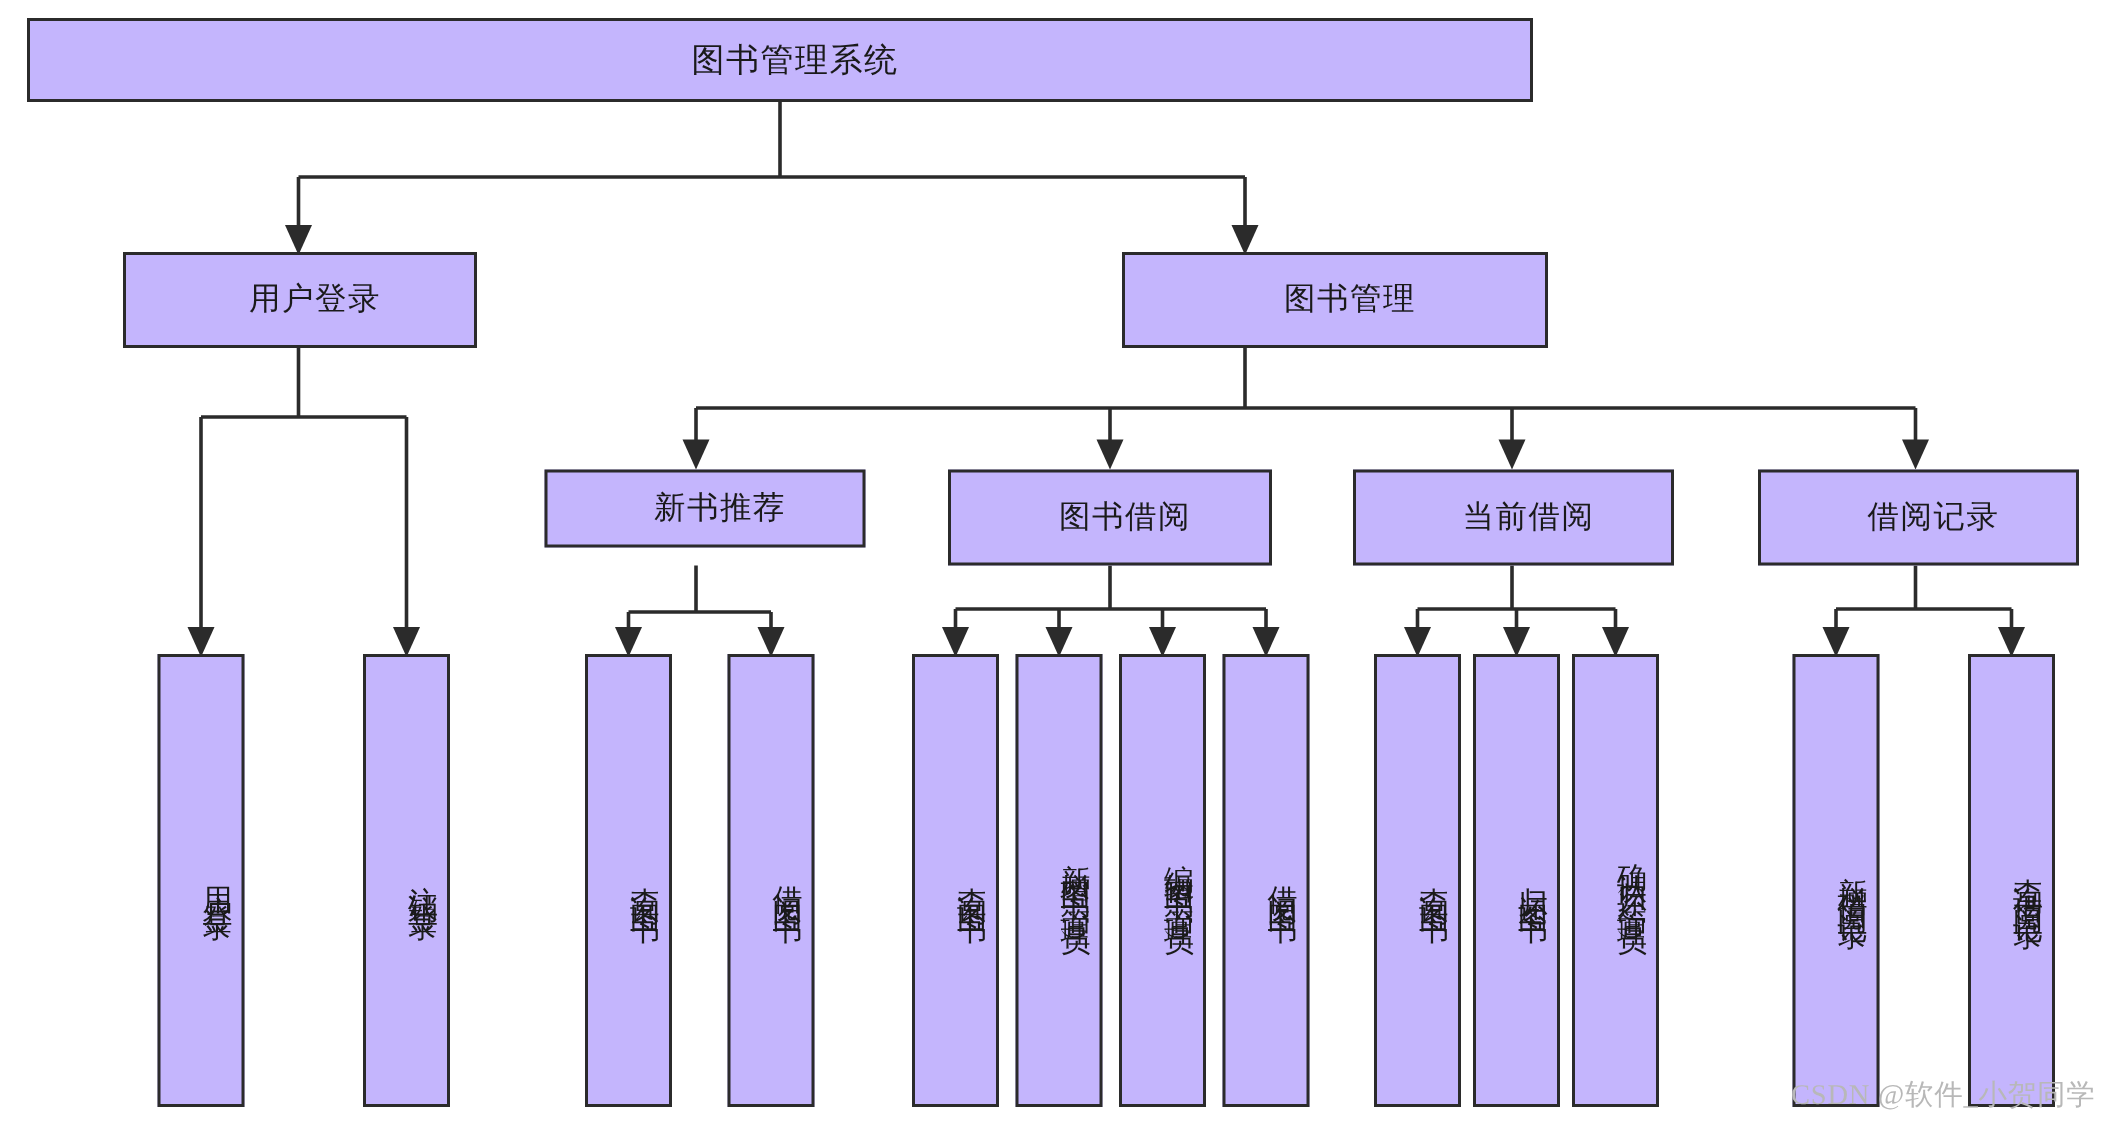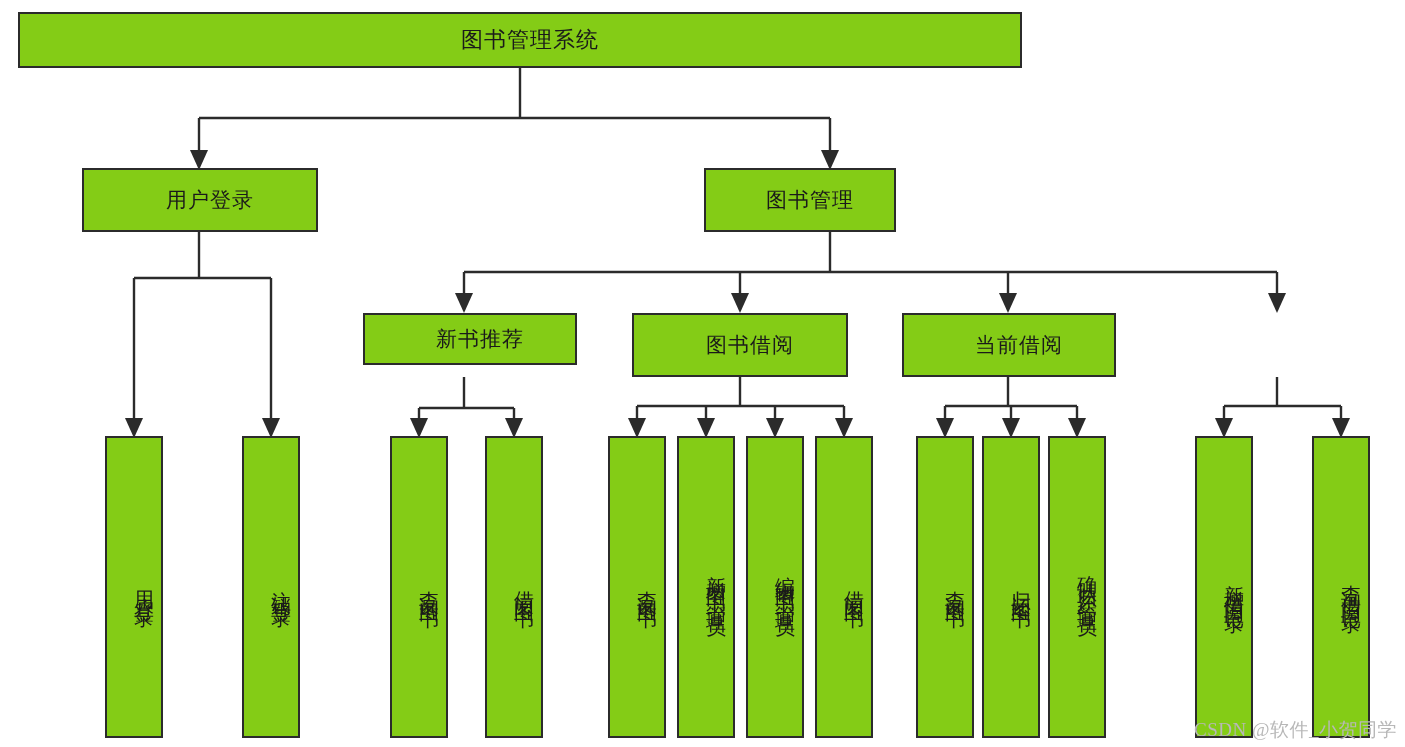--- a/index.html
+++ b/index.html
@@ -15,21 +15,21 @@
     position: relative;
     width: 1405px;
     height: 747px;
     background: #ffffff;
     overflow: hidden;
   }
   .node {
     position: absolute;
     box-sizing: border-box;
     border: 2px solid #2b2b2b;
-    background: #84cc16;
+    background: #c4b5fd;
     display: flex;
     align-items: center;
     justify-content: center;
     color: #1a1a1a;
     padding-left: 20px;
   }
   .node.horiz {
     font-size: 21px;
     line-height: 1.1;
     letter-spacing: 1px;
@@ -142,25 +142,26 @@
     <path class="edge" d="M 1224 406 L 1341 406"></path>
     <path class="edge" d="M 1224 406 L 1224 420"></path>
     <polygon class="arrowhead" points="1215,418 1233,418 1224,438"></polygon>
     <path class="edge" d="M 1341 406 L 1341 420"></path>
     <polygon class="arrowhead" points="1332,418 1350,418 1341,438"></polygon>
   </svg>
 
   <div class="node horiz root" style="left:18px; top:12px; width:1004px; height:56px;">图书管理系统</div>
 
   <div class="node horiz" style="left:82px; top:168px; width:236px; height:64px;">用户登录</div>
-  <div class="node horiz" style="left:704px; top:168px; width:192px; height:64px;">图书管理</div>
+  <div class="node horiz" style="left:748px; top:168px; width:284px; height:64px;">图书管理</div>
 
   <div class="node horiz" style="left:363px; top:313px; width:214px; height:52px;">新书推荐</div>
   <div class="node horiz" style="left:902px; top:313px; width:214px; height:64px;">当前借阅</div>
   <div class="node horiz" style="left:632px; top:313px; width:216px; height:64px;">图书借阅</div>
+  <div class="node horiz" style="left:1172px; top:313px; width:214px; height:64px;">借阅记录</div>
 
   <div class="node vert" style="left:105px; top:436px; width:58px; height:302px;">用户登录</div>
   <div class="node vert" style="left:242px; top:436px; width:58px; height:302px;">注销登录</div>
 
   <div class="node vert" style="left:390px; top:436px; width:58px; height:302px;">查询图书</div>
   <div class="node vert" style="left:485px; top:436px; width:58px; height:302px;">借阅图书</div>
 
   <div class="node vert" style="left:608px; top:436px; width:58px; height:302px;">查询图书</div>
   <div class="node vert" style="left:677px; top:436px; width:58px; height:302px;">新增图书（管理员）</div>
   <div class="node vert" style="left:746px; top:436px; width:58px; height:302px;">编辑图书（管理员）</div>

